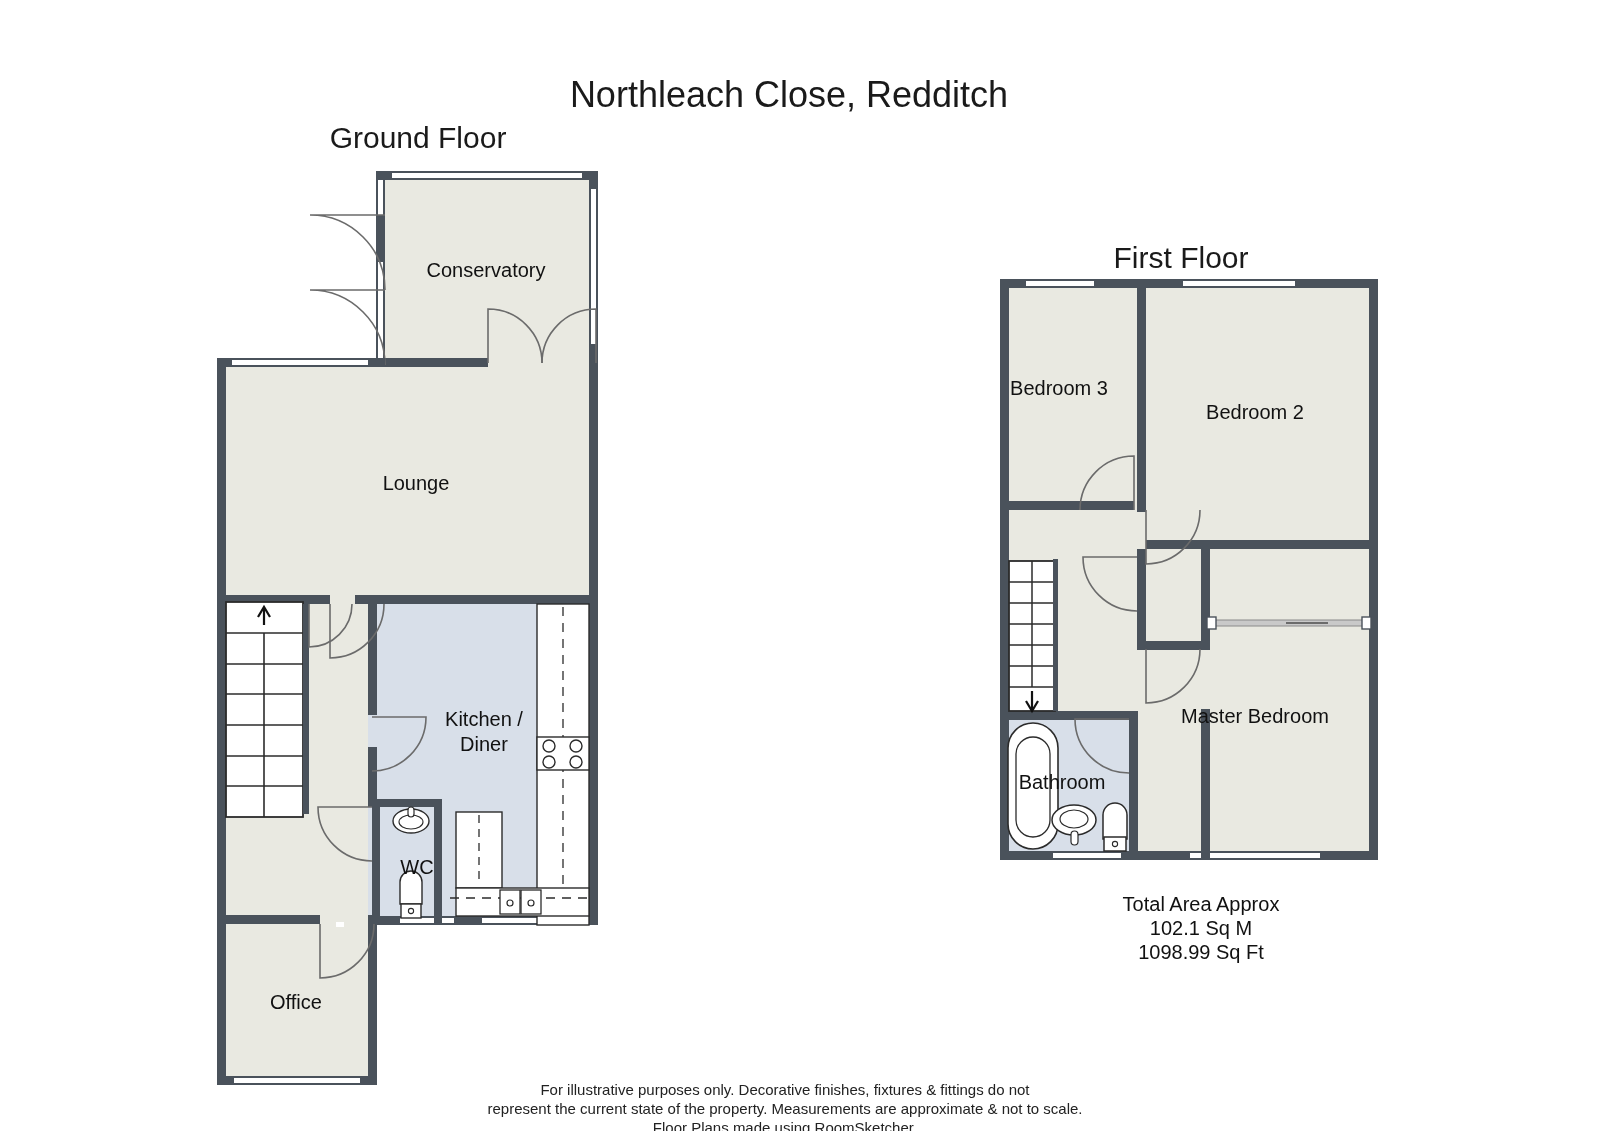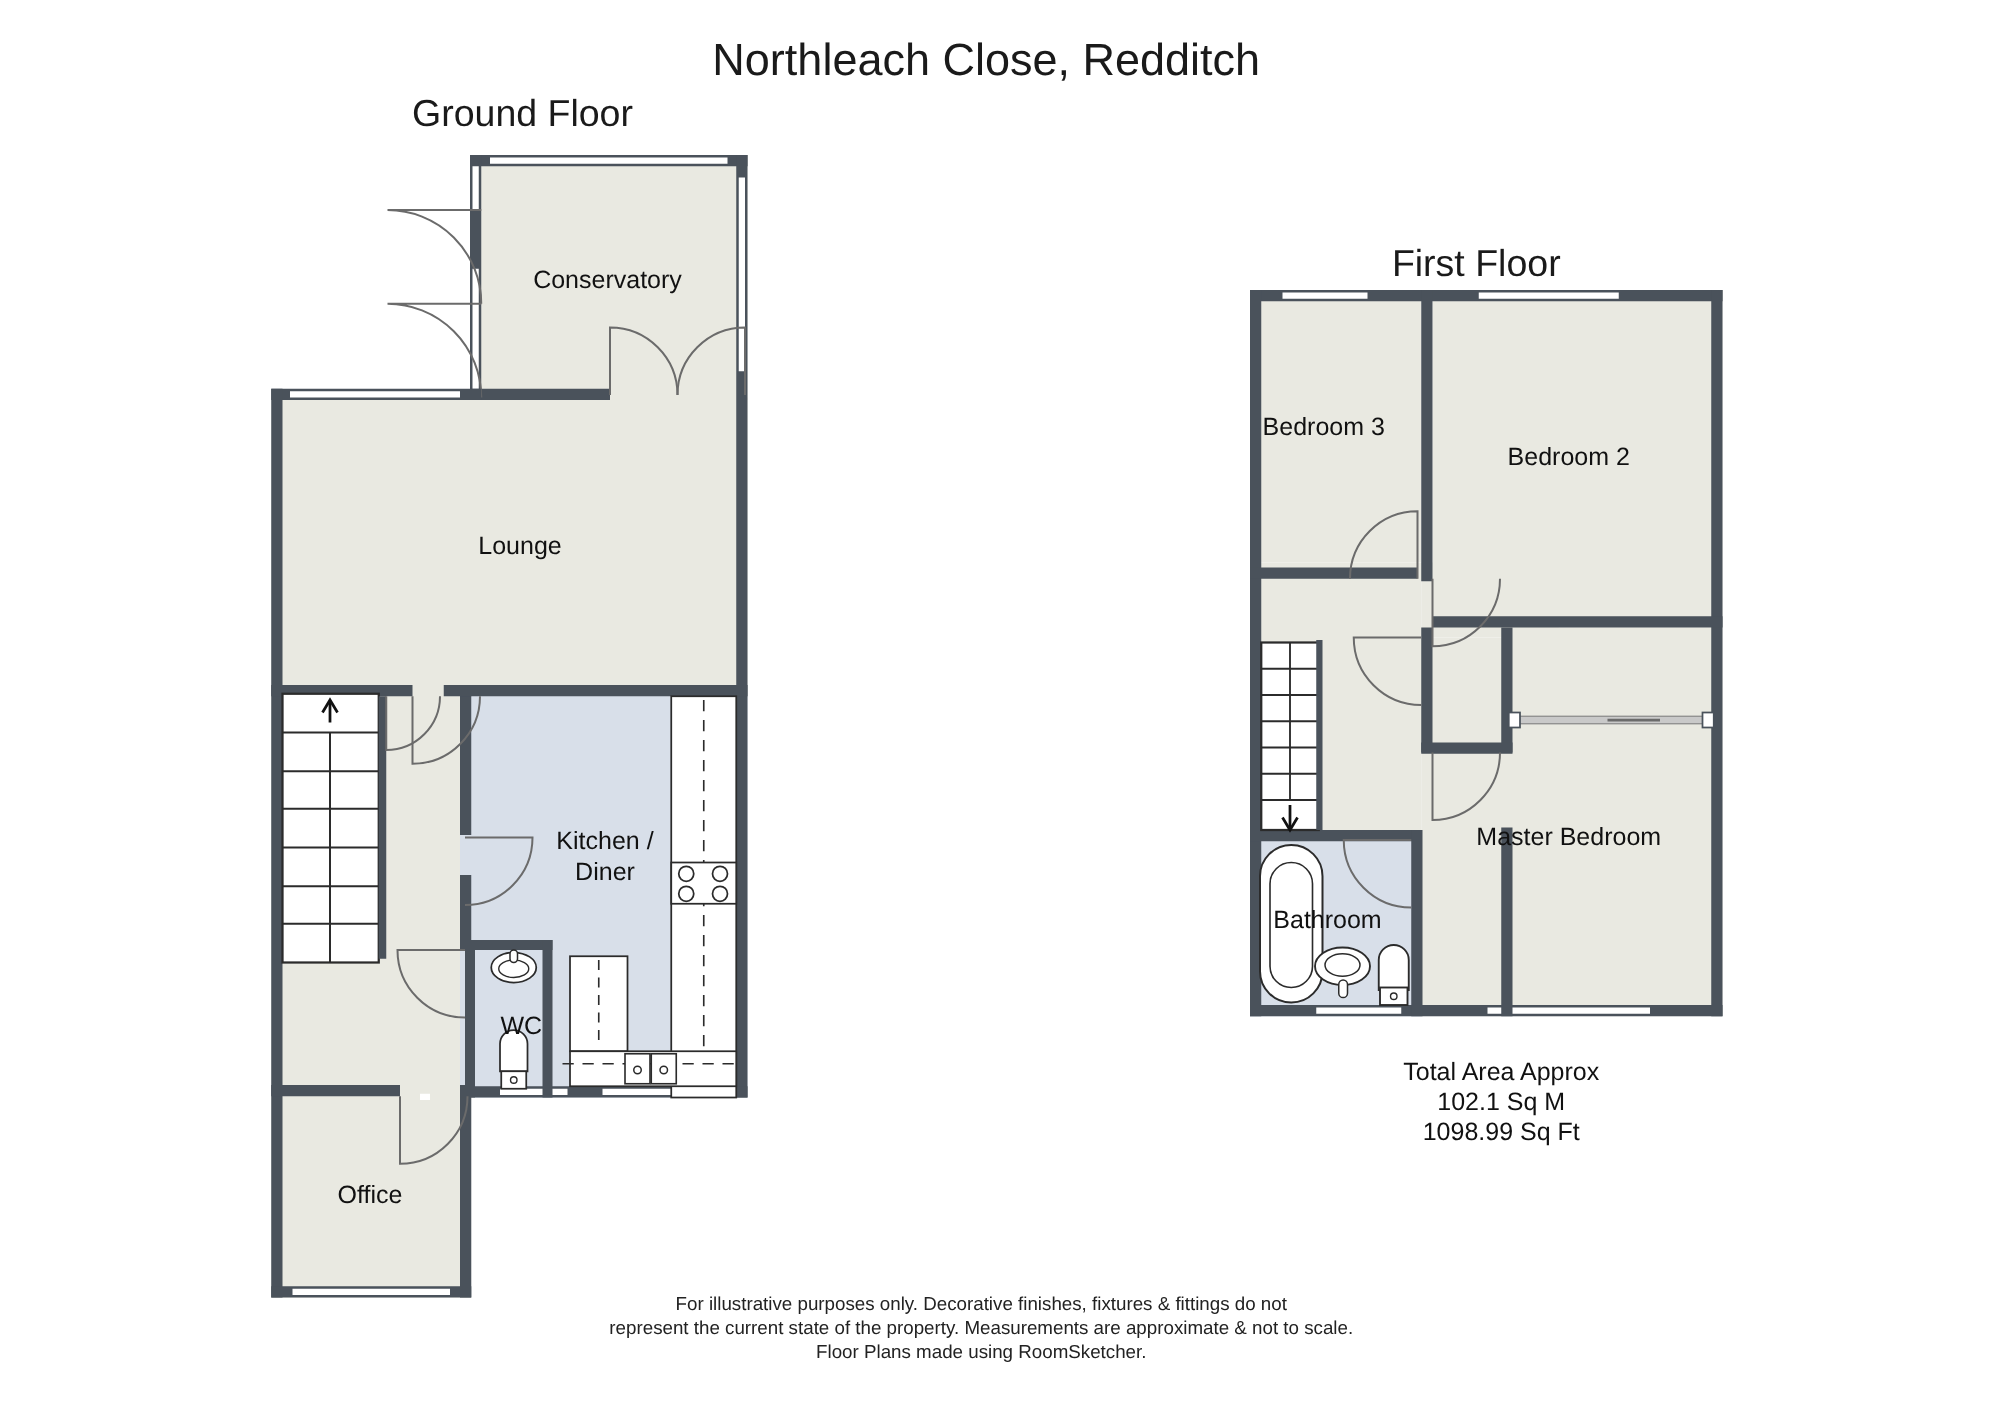--- a/index.html
+++ b/index.html
@@ -1,17 +1,17 @@
 <!DOCTYPE html>
 <html><head>
 <meta charset="utf-8">
 <style>
   html,body{margin:0;padding:0;background:#ffffff;}
   body{width:1600px;height:1131px;overflow:hidden;font-family:"Liberation Sans",sans-serif;color:#000;}
-  #stage{position:relative;width:1600px;height:799px;}
+  #stage{position:relative;width:1600px;height:799px;margin-top:47px;}
   svg{position:absolute;left:0;top:0;}
   .ttl{font-family:"Liberation Sans",sans-serif;fill:#1a1a1a;}
   .plan-title{font-size:36px;text-anchor:middle;}
   .floor-title{font-size:30px;text-anchor:middle;}
   .room-label{font-size:20px;text-anchor:middle;fill:#111;}
   .area-line{font-size:20px;text-anchor:middle;fill:#111;}
   .disc{font-size:15px;text-anchor:middle;fill:#222;}
 </style>
 </head>
 <body>

